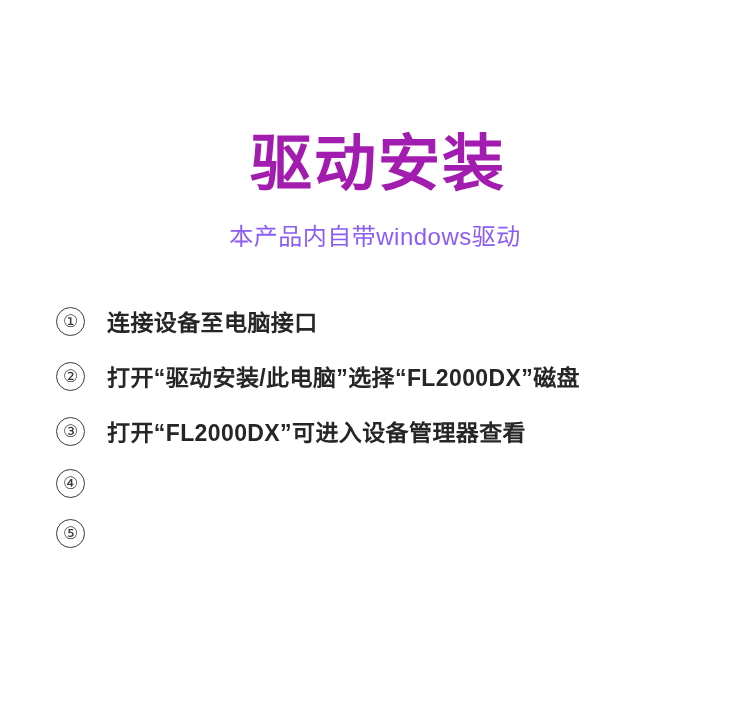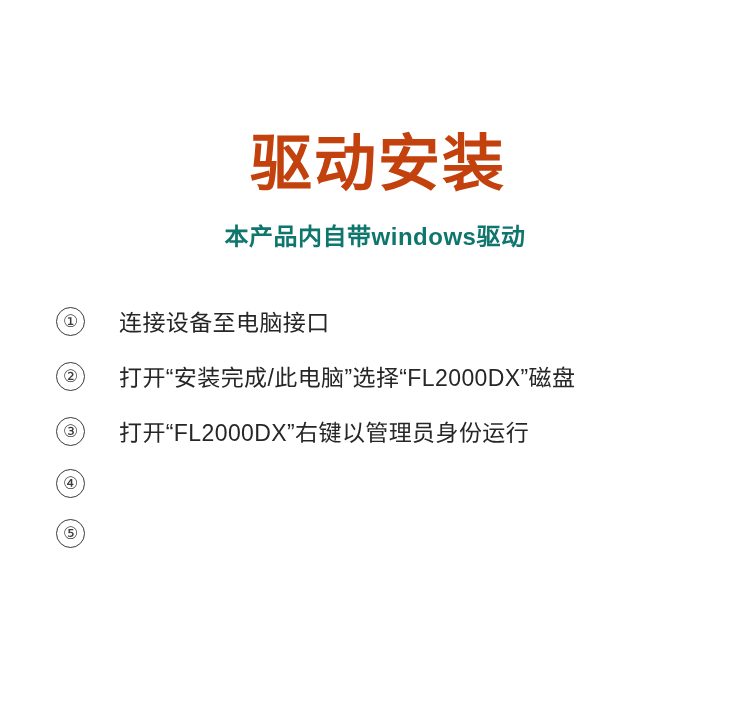--- a/index.html
+++ b/index.html
@@ -22,29 +22,29 @@
   }
   .heading-block {
     padding-top: 128px;
     text-align: center;
   }
   .main-title {
     font-size: 62px;
     font-weight: bold;
     letter-spacing: 2px;
     line-height: 1.15;
-    color: #c2410c;
+    color: #a21caf;
     margin: 0;
     padding-left: 6px;
   }
   .sub-title {
     margin: 18px 0 0 0;
     font-size: 24px;
-    font-weight: bold;
-    color: #0f766e;
+    font-weight: normal;
+    color: #8b5cf6;
     letter-spacing: 0.5px;
   }
   .steps {
     margin: 52px 0 0 0;
     padding: 0 0 0 56px;
     list-style: none;
   }
   .step-item {
     display: flex;
     align-items: center;
@@ -57,49 +57,50 @@
     border: 1.6px solid #3a3a3a;
     border-radius: 50%;
     font-size: 17px;
     line-height: 27px;
     text-align: center;
     color: #3a3a3a;
     box-sizing: border-box;
     font-family: "DejaVu Sans", "Liberation Sans", sans-serif;
   }
   .step-text {
-    margin-left: 34px;
+    margin-left: 22px;
     font-size: 23px;
     color: #262626;
     letter-spacing: 0.4px;
     white-space: nowrap;
+    font-weight: bold;
   }
 </style>
 </head>
 <body>
 
 <div class="page">
 
   <div class="heading-block">
     <h1 class="main-title">驱动安装</h1>
     <p class="sub-title">本产品内自带windows驱动</p>
   </div>
 
   <ul class="steps">
     <li class="step-item">
       <span class="step-num">①</span>
       <span class="step-text">连接设备至电脑接口</span>
     </li>
     <li class="step-item">
       <span class="step-num">②</span>
-      <span class="step-text">打开“安装完成/此电脑”选择“FL2000DX”磁盘</span>
+      <span class="step-text">打开“驱动安装/此电脑”选择“FL2000DX”磁盘</span>
     </li>
     <li class="step-item">
       <span class="step-num">③</span>
-      <span class="step-text">打开“FL2000DX”右键以管理员身份运行</span>
+      <span class="step-text">打开“FL2000DX”可进入设备管理器查看</span>
     </li>
     <li class="step-item">
       <span class="step-num">④</span>
     </li>
     <li class="step-item">
       <span class="step-num">⑤</span>
     </li>
   </ul>
 
 </div>

